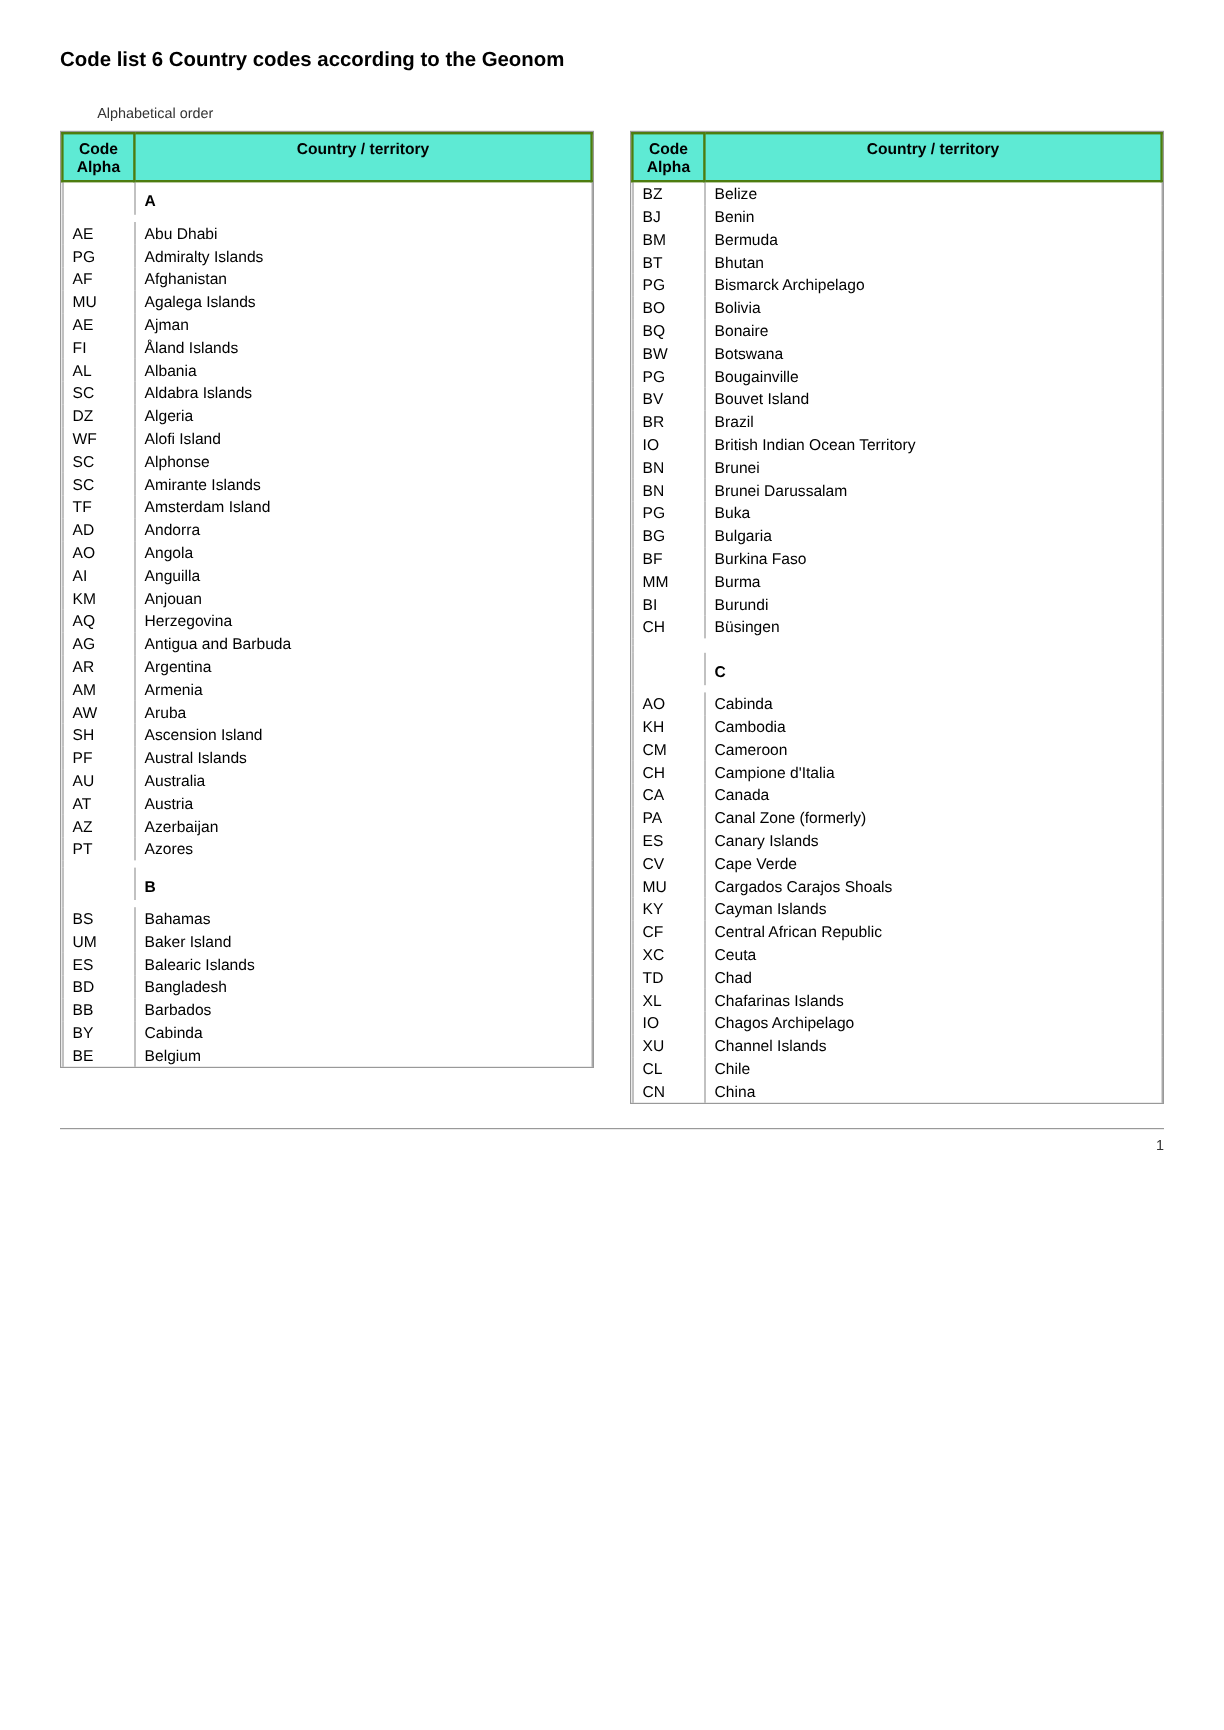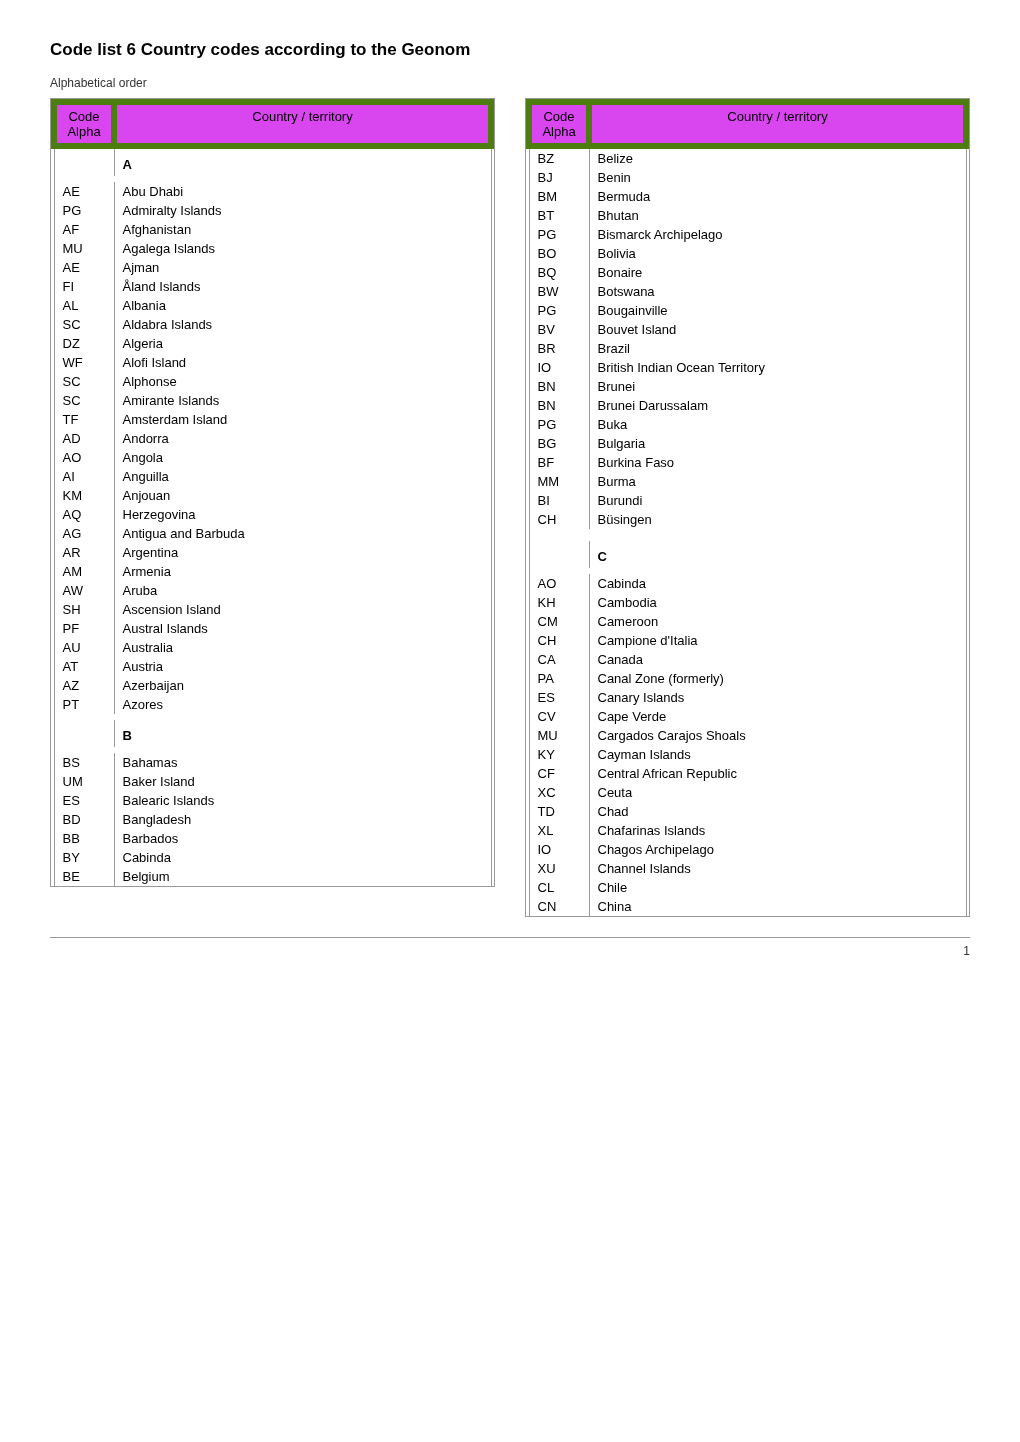--- a/index.html
+++ b/index.html
@@ -7,47 +7,48 @@
       font-family: Arial, Helvetica, sans-serif;
       font-size: 13px;
       background: #fff;
       color: #000;
       padding: 40px 50px;
       max-width: 1020px;
     }
     h1 {
       font-size: 17px;
       font-weight: bold;
-      margin-bottom: 16px;
+      margin-bottom: 27px;
     }
     .alphabetical-label {
       font-size: 12px;
       margin-bottom: 8px;
       color: #333;
+      margin-left: 31px;
     }
     .columns-wrapper {
       display: flex;
       gap: 30px;
       align-items: flex-start;
     }
     .column {
       flex: 1;
       border: 1px solid #999;
     }
     table {
       width: 100%;
       border-collapse: collapse;
     }
     thead tr th {
-      border: 6px solid #4d7c0f;
+      border: 2px solid #4d7c0f;
       padding: 4px 8px;
-      font-weight: normal;
+      font-weight: bold;
       font-size: 13px;
       vertical-align: top;
-      background: #d946ef;
+      background: #5eead4;
     }
     tbody tr td {
       border-left: 1px solid #999;
       border-right: 1px solid #999;
       border-bottom: none;
       padding: 2px 8px;
       font-size: 13px;
       vertical-align: top;
     }
     tbody tr.section-header td {

